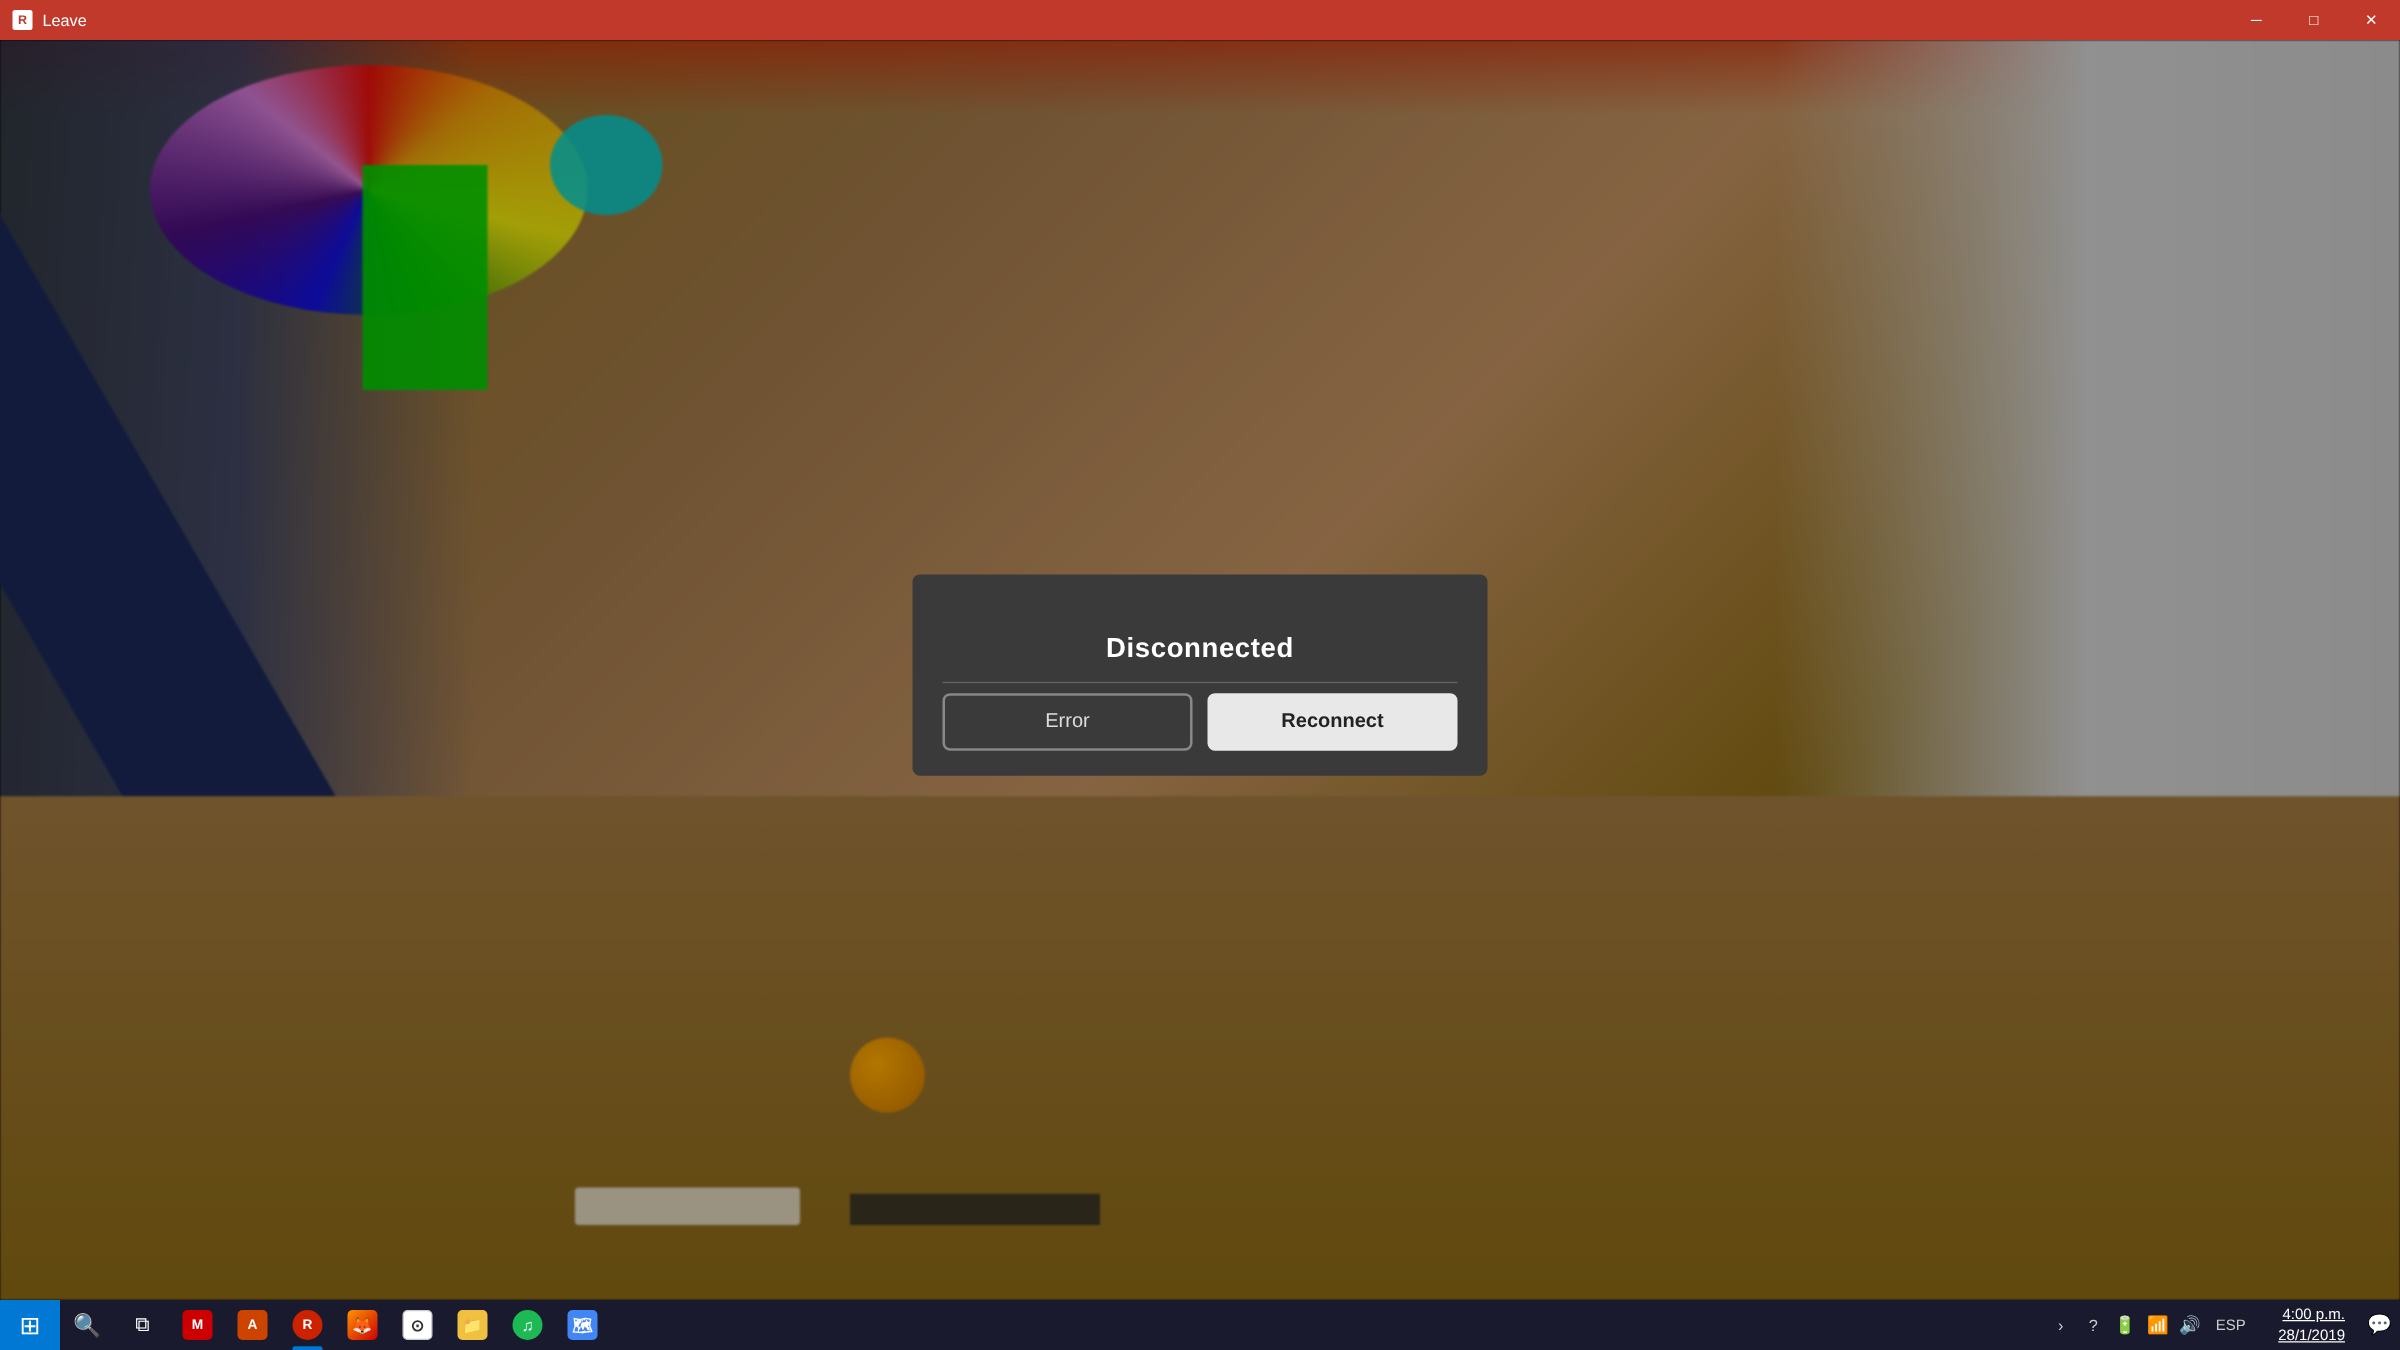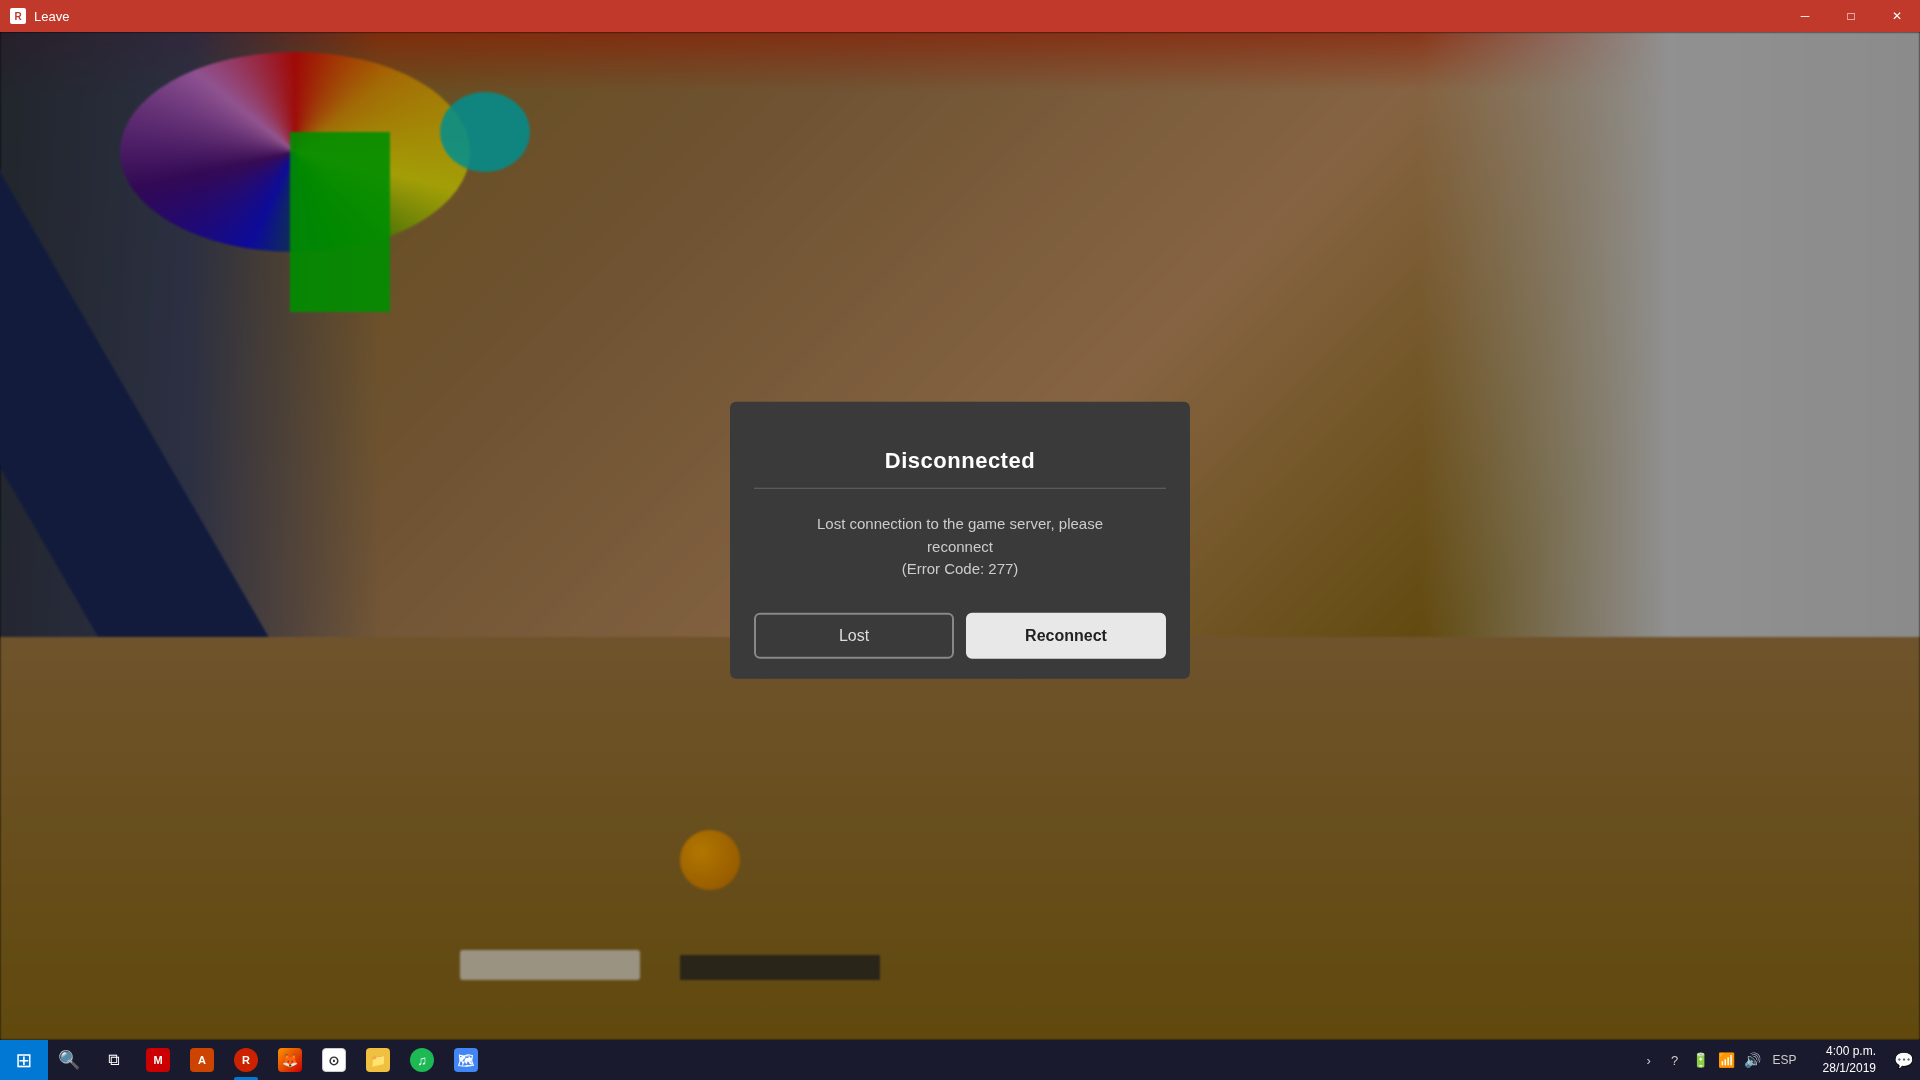--- a/index.html
+++ b/index.html
@@ -375,20 +375,21 @@
       padding: 0 12px;
       text-align: right;
       color: #ffffff;
       font-size: 12px;
       cursor: pointer;
       line-height: 1.4;
       display: flex;
       flex-direction: column;
       align-items: flex-end;
       justify-content: center;
+      text-decoration: underline;
     }
 
     #taskbar-notification {
       width: 32px;
       height: 40px;
       display: flex;
       align-items: center;
       justify-content: center;
       color: #cccccc;
       font-size: 16px;
@@ -426,27 +427,22 @@
   </div>
 </div>
 
 <div id="overlay"></div>
 
 <div id="dialog">
   <div id="dialog-header">
     <span id="dialog-title">Disconnected</span>
   </div>
   <div id="dialog-divider"></div>
-  <div id="dialog-body">
-    <span>Lost connection to the game server, please</span><br>
-    <span>reconnect</span><br>
-    <span>(Error Code: 277)</span>
-  </div>
   <div id="dialog-footer">
-    <button id="btn-leave" class="dialog-btn">Lost</button>
+    <button id="btn-leave" class="dialog-btn">Error</button>
     <button id="btn-reconnect" class="dialog-btn">Reconnect</button>
   </div>
 </div>
 
 <div id="taskbar">
   <div id="taskbar-start">
     <span style="color:white;font-size:20px;">⊞</span>
   </div>
   <div class="taskbar-icon-btn">
     <span style="color:#aaa;font-size:18px;">🔍</span>

